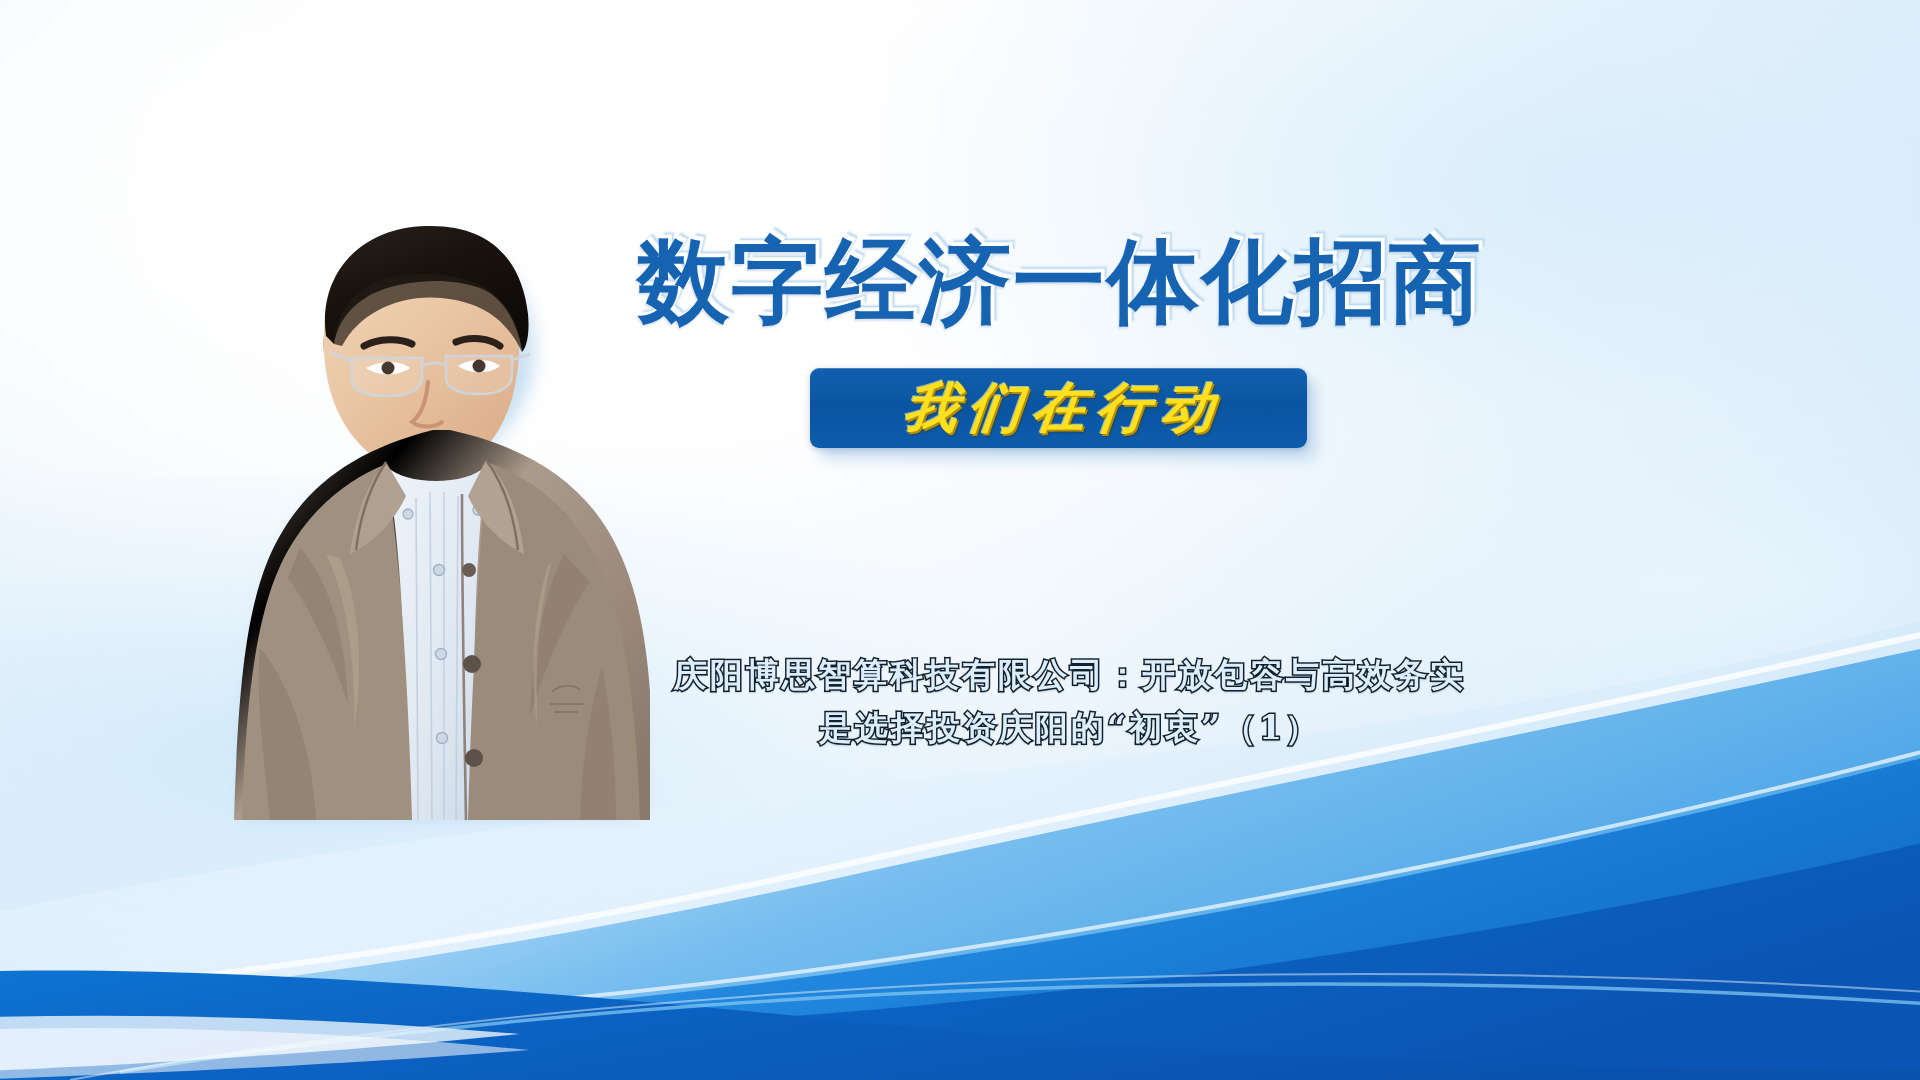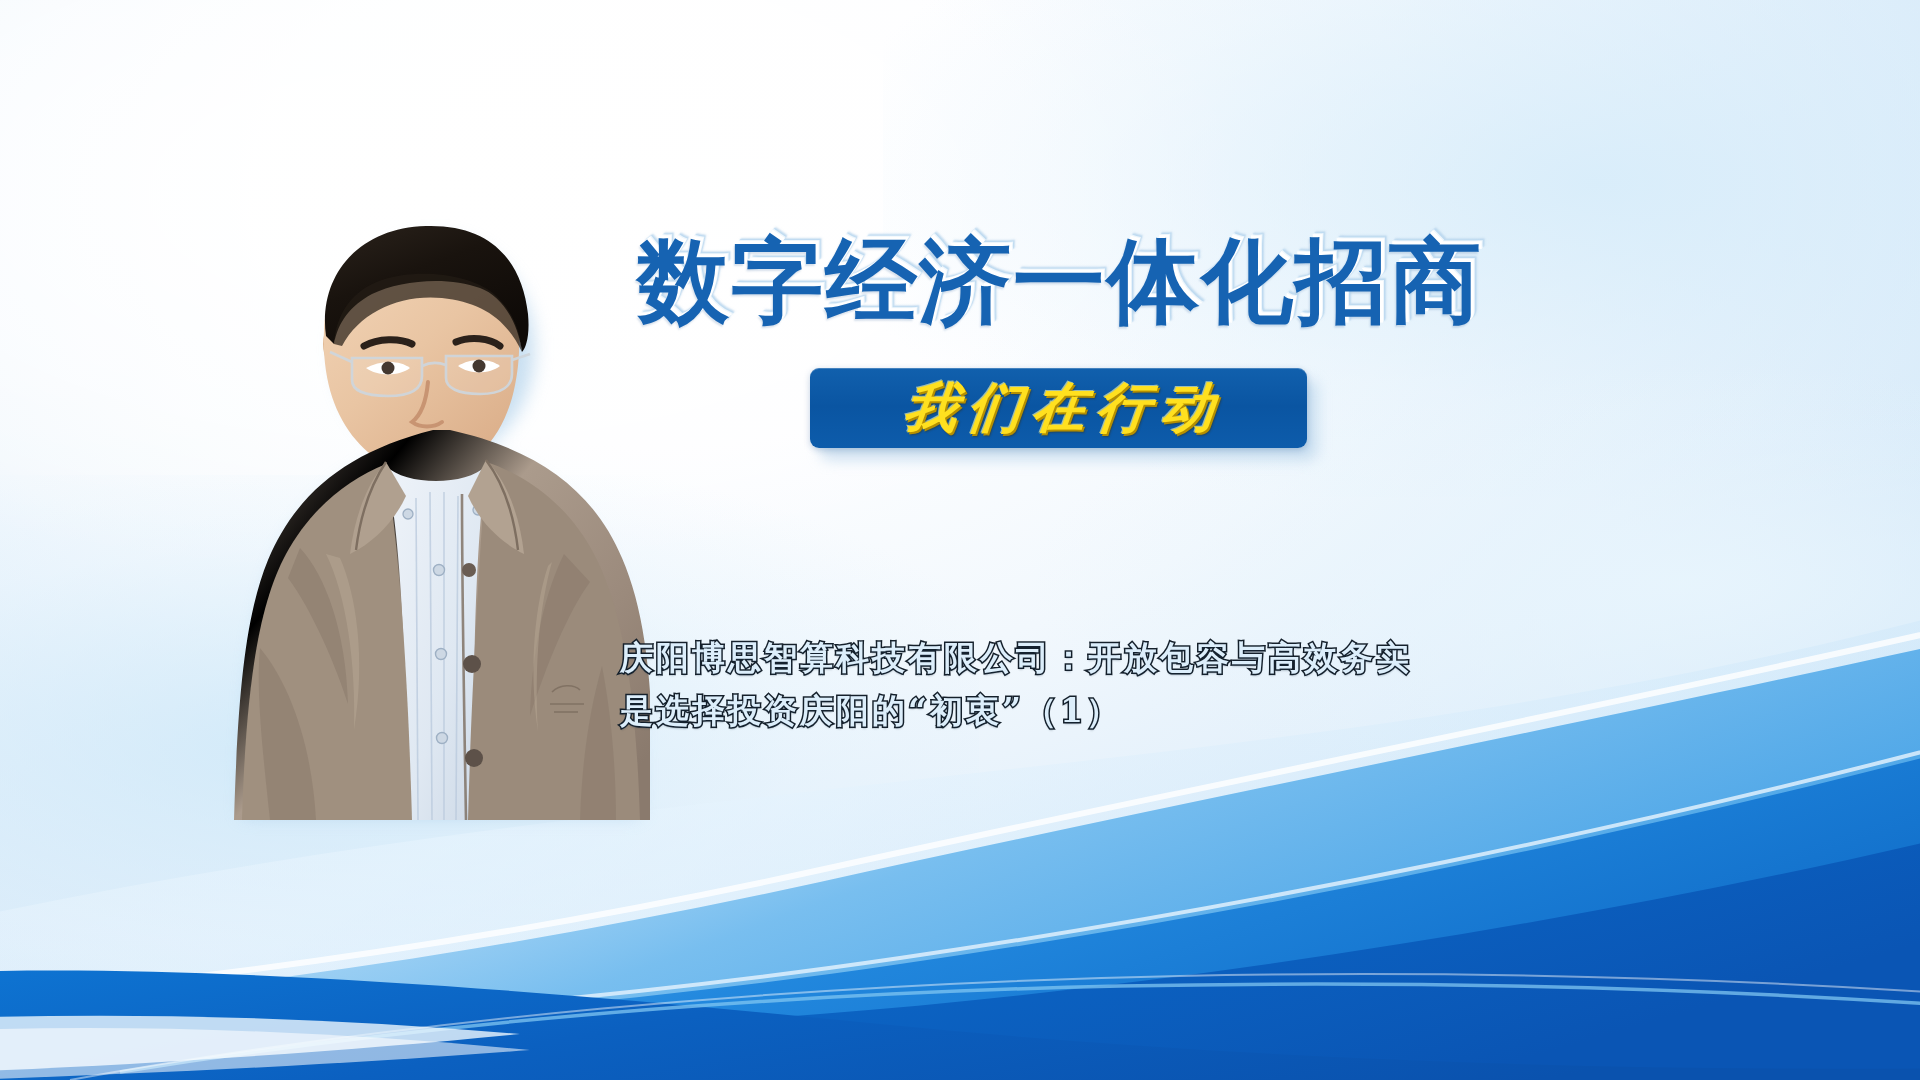--- a/index.html
+++ b/index.html
@@ -69,21 +69,22 @@
     color:#ffe01f;white-space:nowrap;padding-left:10px;
     text-shadow:
       2px 2px 0 #b58f00,
       3px 3px 2px rgba(60,45,0,.45),
       -1px -1px 0 rgba(255,255,180,.6);
     transform:skewX(-6deg);
   }
 
   
   .subtitle{
-    position:absolute;left:620px;top:631px;width:900px;
+    position:absolute;left:620px;top:648px;width:900px;
+    text-align:center;
   }
   .sub-line{
     font-family:"DejaVu Serif","Liberation Serif",serif;
     font-size:33px;font-weight:700;letter-spacing:3px;line-height:1.62;
     color:#dceefb;white-space:nowrap;
     -webkit-text-stroke:3px #15202b;
     paint-order:stroke fill;
     text-shadow:0 2px 2px rgba(20,40,60,.35);
   }
 </style>

